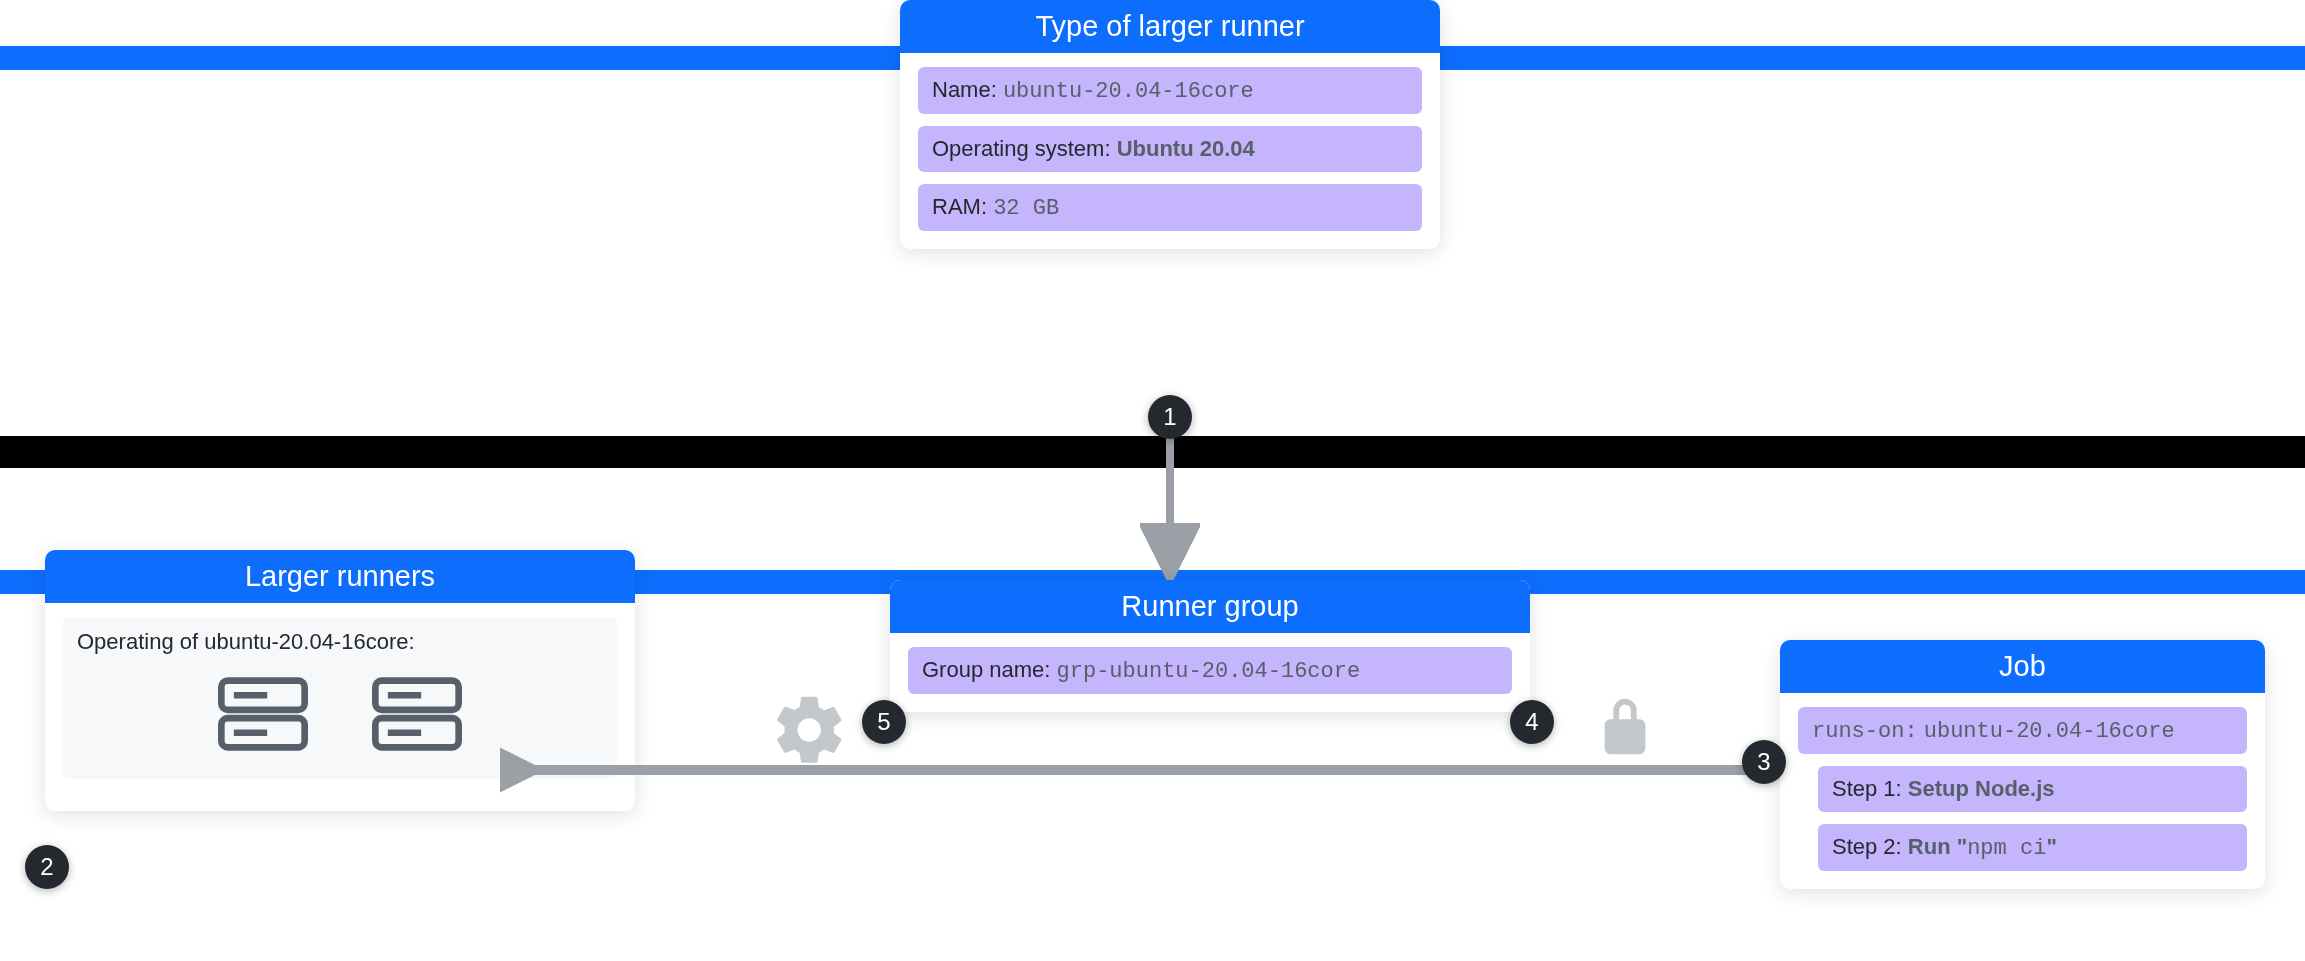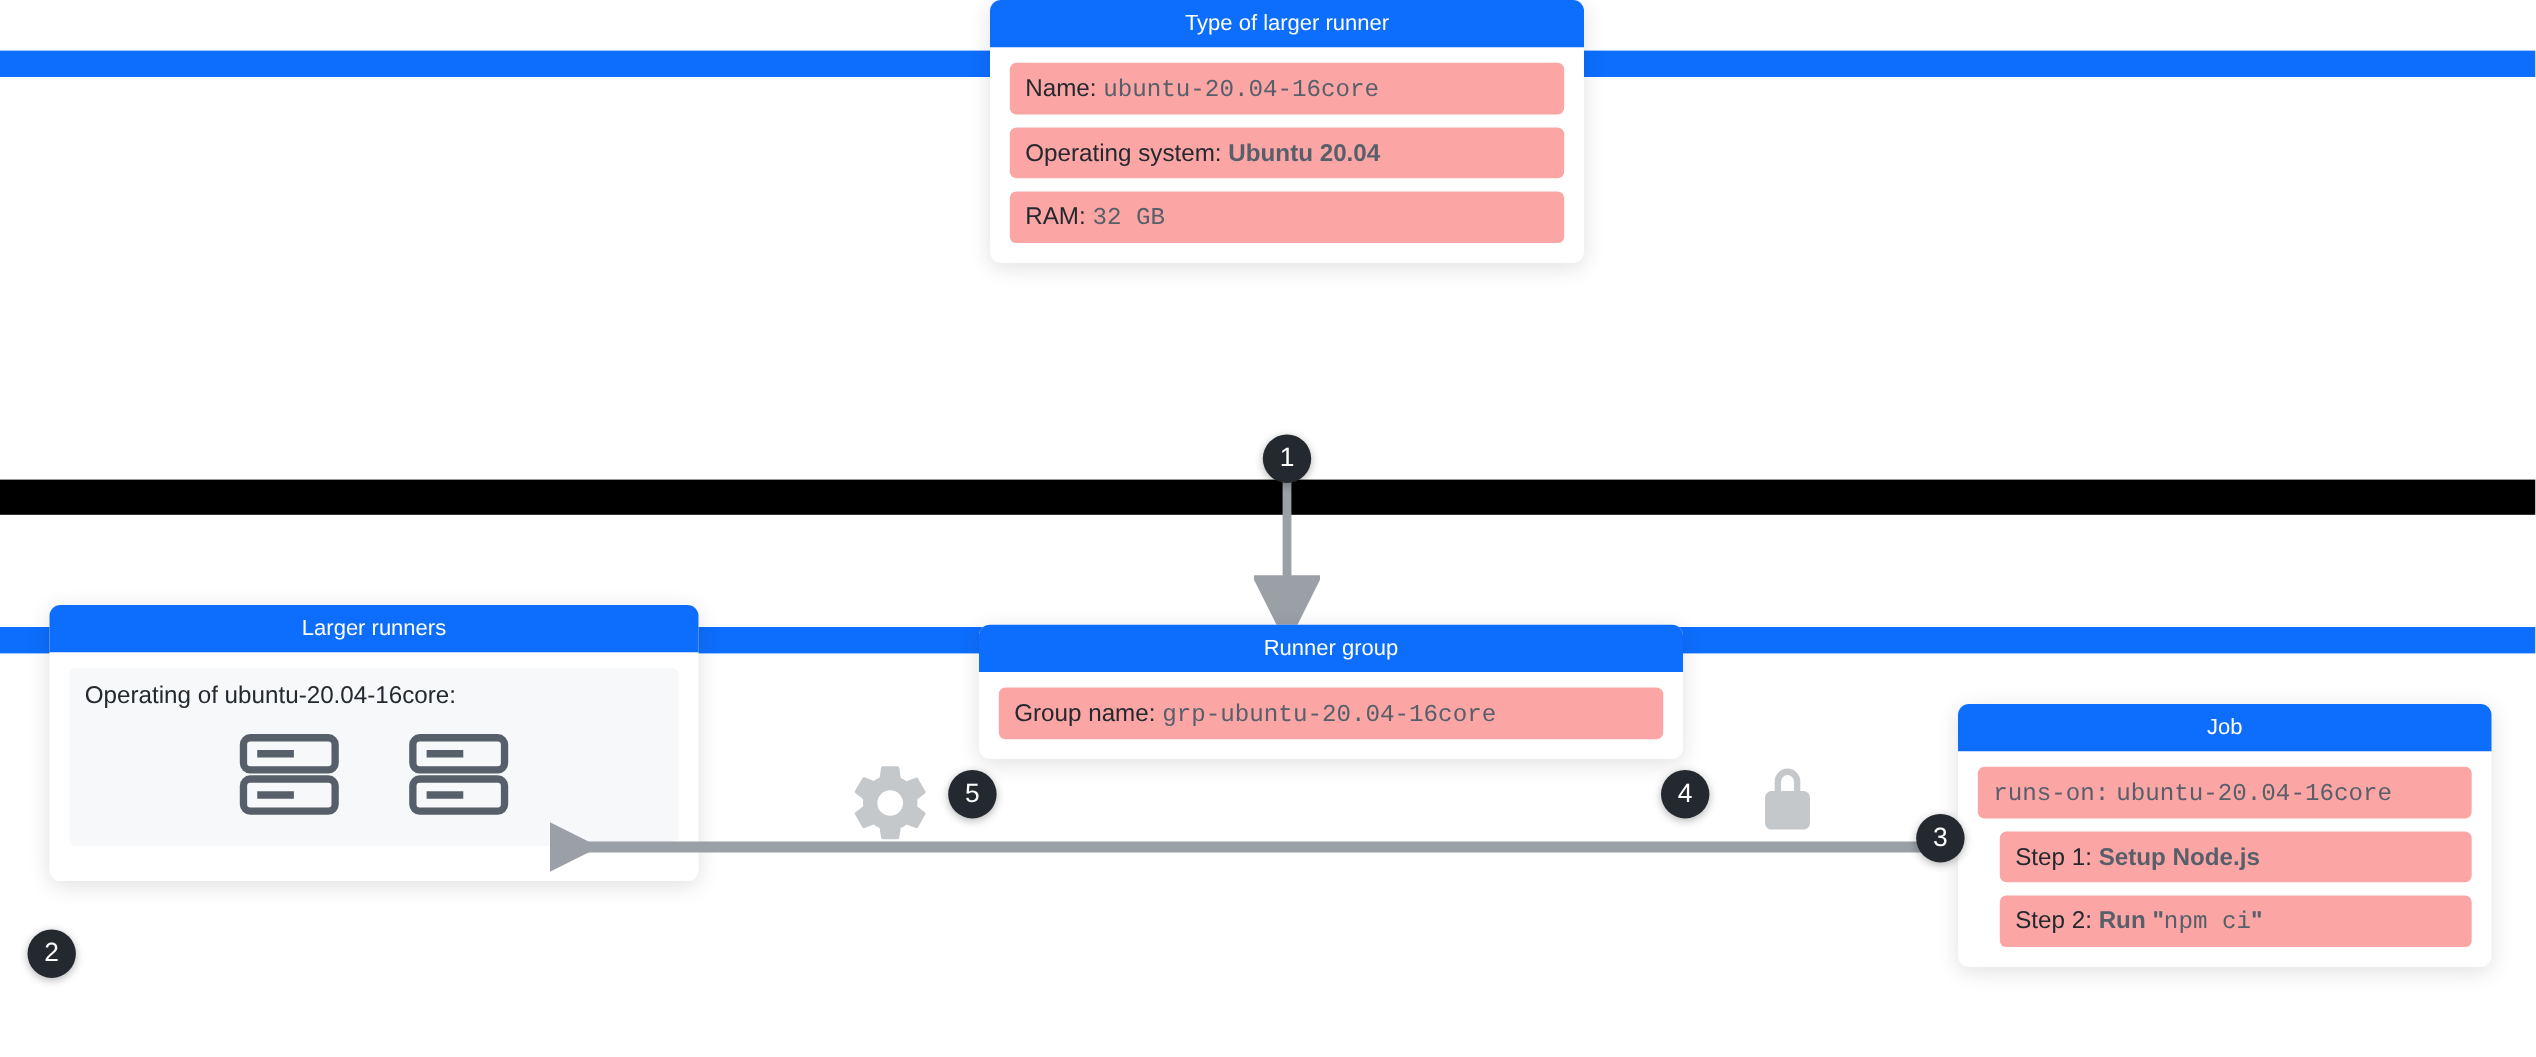--- a/index.html
+++ b/index.html
@@ -28,31 +28,31 @@
   .card {
     position: absolute;
     background: #fff;
     border-radius: 10px;
     box-shadow: 0 4px 20px rgba(0,0,0,0.12);
     overflow: visible;
   }
   .card-header {
     background: #0d6efd;
     color: #fff;
-    font-size: 20px;
+    font-size: 29px;
     font-weight: 400;
     text-align: center;
     padding: 10px 20px;
     border-radius: 10px 10px 0 0;
   }
   .card-body {
     padding: 14px 18px 18px 18px;
   }
   .field {
-    background: #fca5a5;
+    background: #c4b5fd;
     border-radius: 6px;
     padding: 10px 14px;
     margin-bottom: 12px;
     font-size: 22px;
     color: #24292f;
     white-space: nowrap;
   }
   .field:last-child { margin-bottom: 0; }
   .field .label { color: #24292f; }
   .field .value { color: #57606a; font-weight: bold; }
@@ -161,21 +161,21 @@
         </span>
       </div>
     </div>
   </div>
 </div>
 
 <div class="badge" style="left:25px; top:845px;">
   <span>2</span>
 </div>
 
-<div class="card" style="left:890px; top:568px; width:640px; z-index:10;">
+<div class="card" style="left:890px; top:580px; width:640px; z-index:10;">
   <div class="card-header">Runner group</div>
   <div class="card-body">
     <div class="field">
       <span class="label">Group name:</span>
       <span class="mono">grp-ubuntu-20.04-16core</span>
     </div>
   </div>
 </div>
 
 <span style="position:absolute; left:770px; top:690px; z-index:3;">

